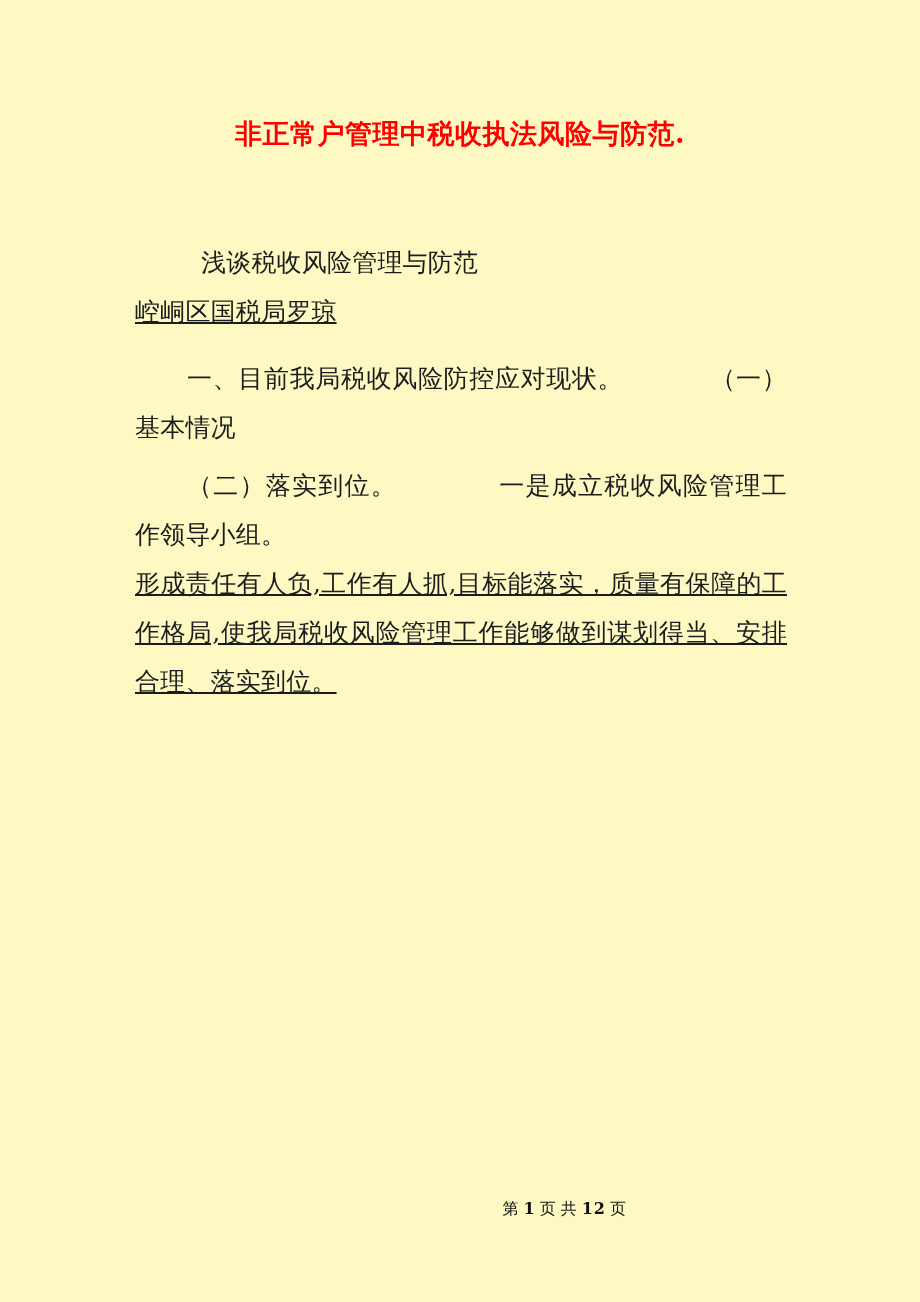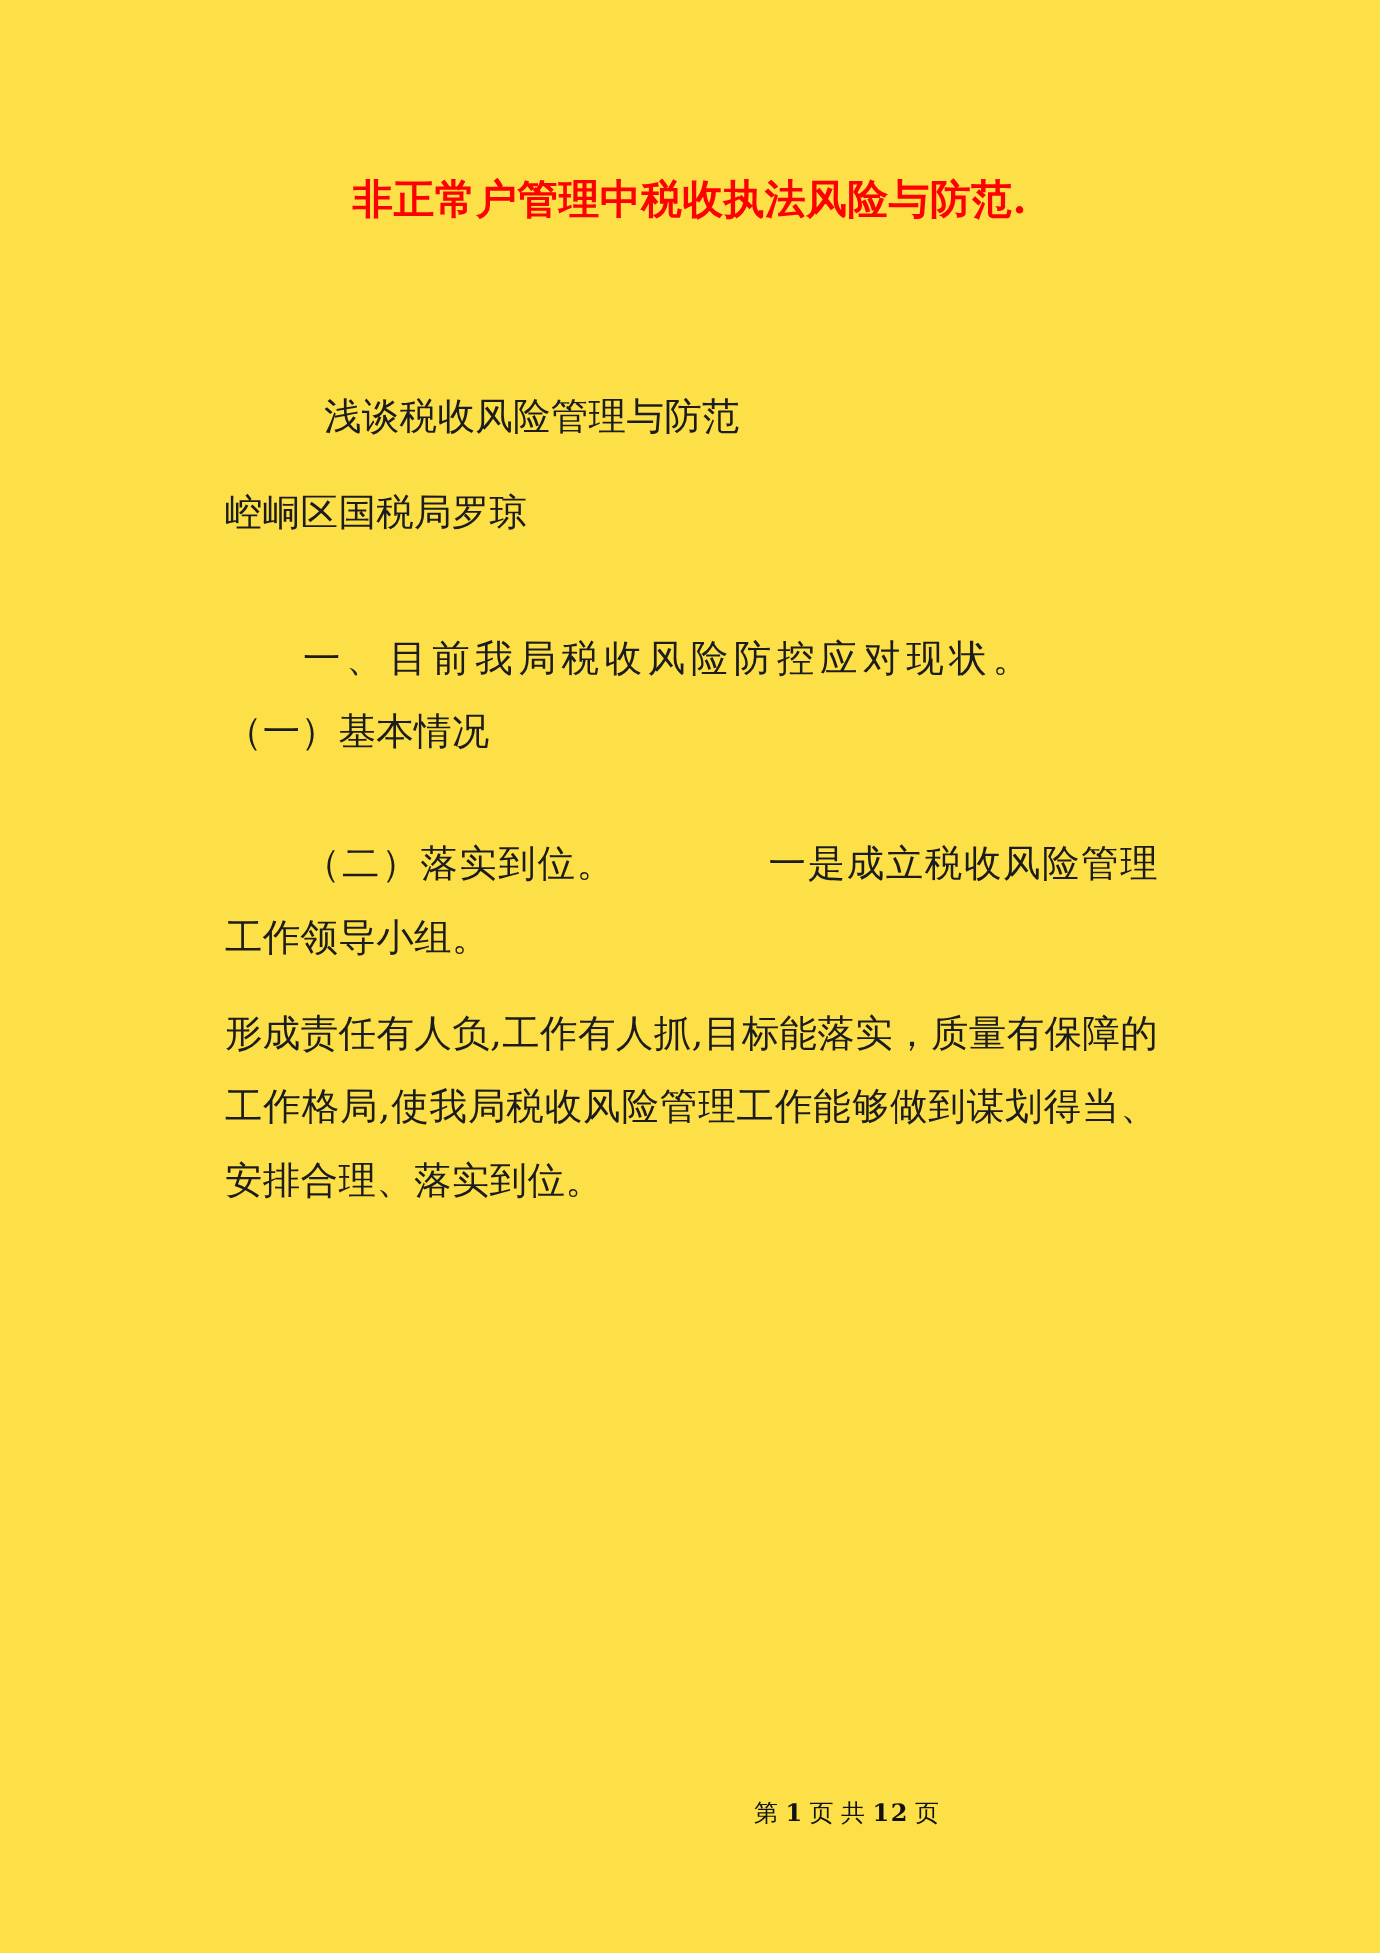--- a/index.html
+++ b/index.html
@@ -15,21 +15,21 @@
     color: #1a1a1a;
     overflow: hidden;
   }
 
   .page {
     position: absolute;
     left: 0;
     top: 0;
     width: 920px;
     height: 1302px;
-    background: #fde047;
+    background: #fef9c3;
   }
 
   
   .doc-title {
     position: absolute;
     left: 135px;
     top: 114px;
     width: 650px;
     font-size: 27px;
     line-height: 40px;
@@ -48,31 +48,32 @@
     width: 652px;
   }
 
   .para {
     font-size: 25px;
     line-height: 49px;
     color: #1c1c1c;
     text-align: justify;
     text-justify: inter-ideograph;
     letter-spacing: 0.2px;
-    margin: 15px;
+    margin: 0;
   }
 
   .para.indent-sub {
     text-indent: 66px;
   }
   .para.indent-two {
     text-indent: 52px;
   }
   .para.indent-small {
     text-indent: 0px;
+    text-decoration: underline;
   }
   .gap-c { height: 9px; }
 
   .hspace-lg { display: inline-block; width: 70px; }
   .hspace-md { display: inline-block; width: 84px; }
 
   
   .footer {
     position: absolute;
     left: 0;

